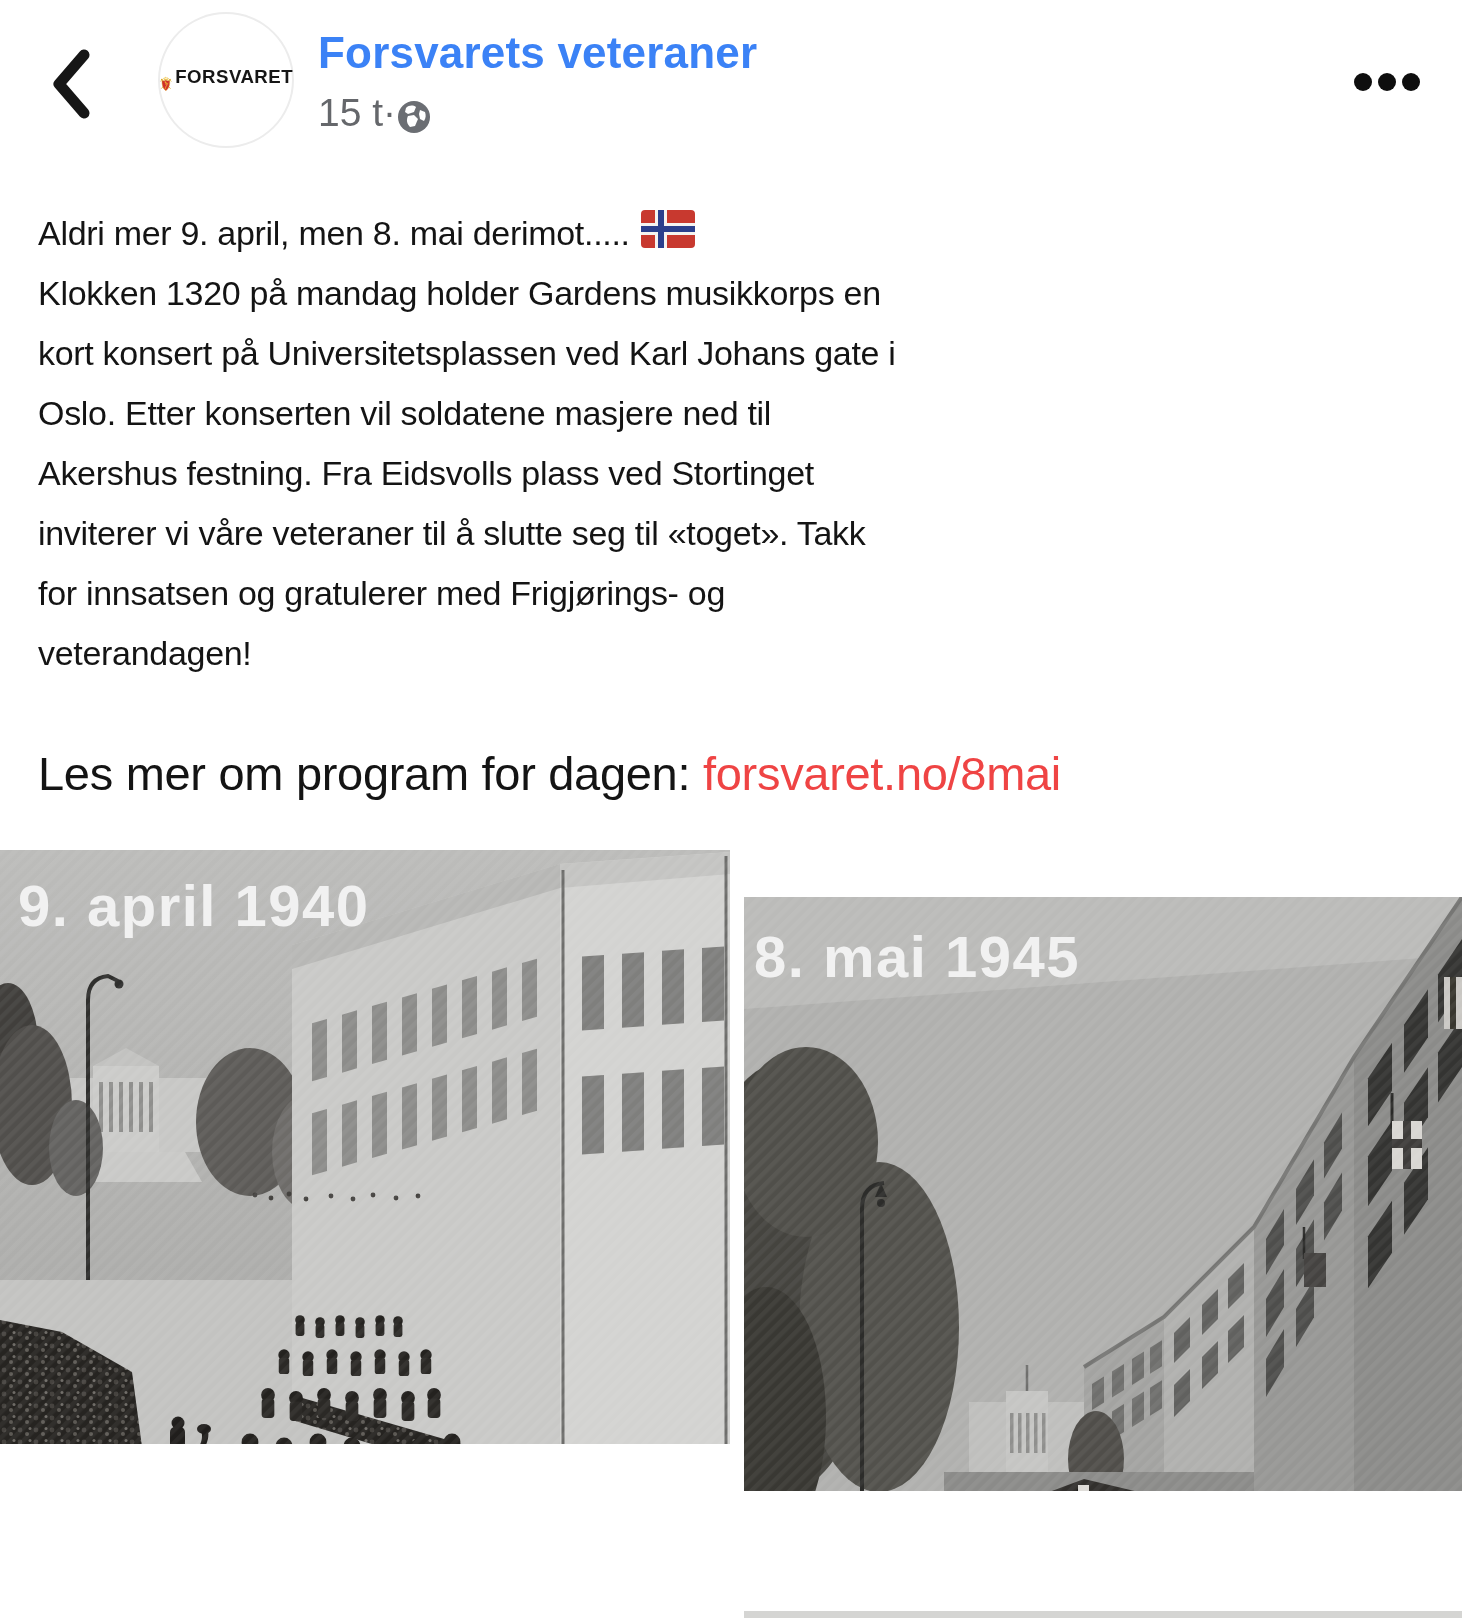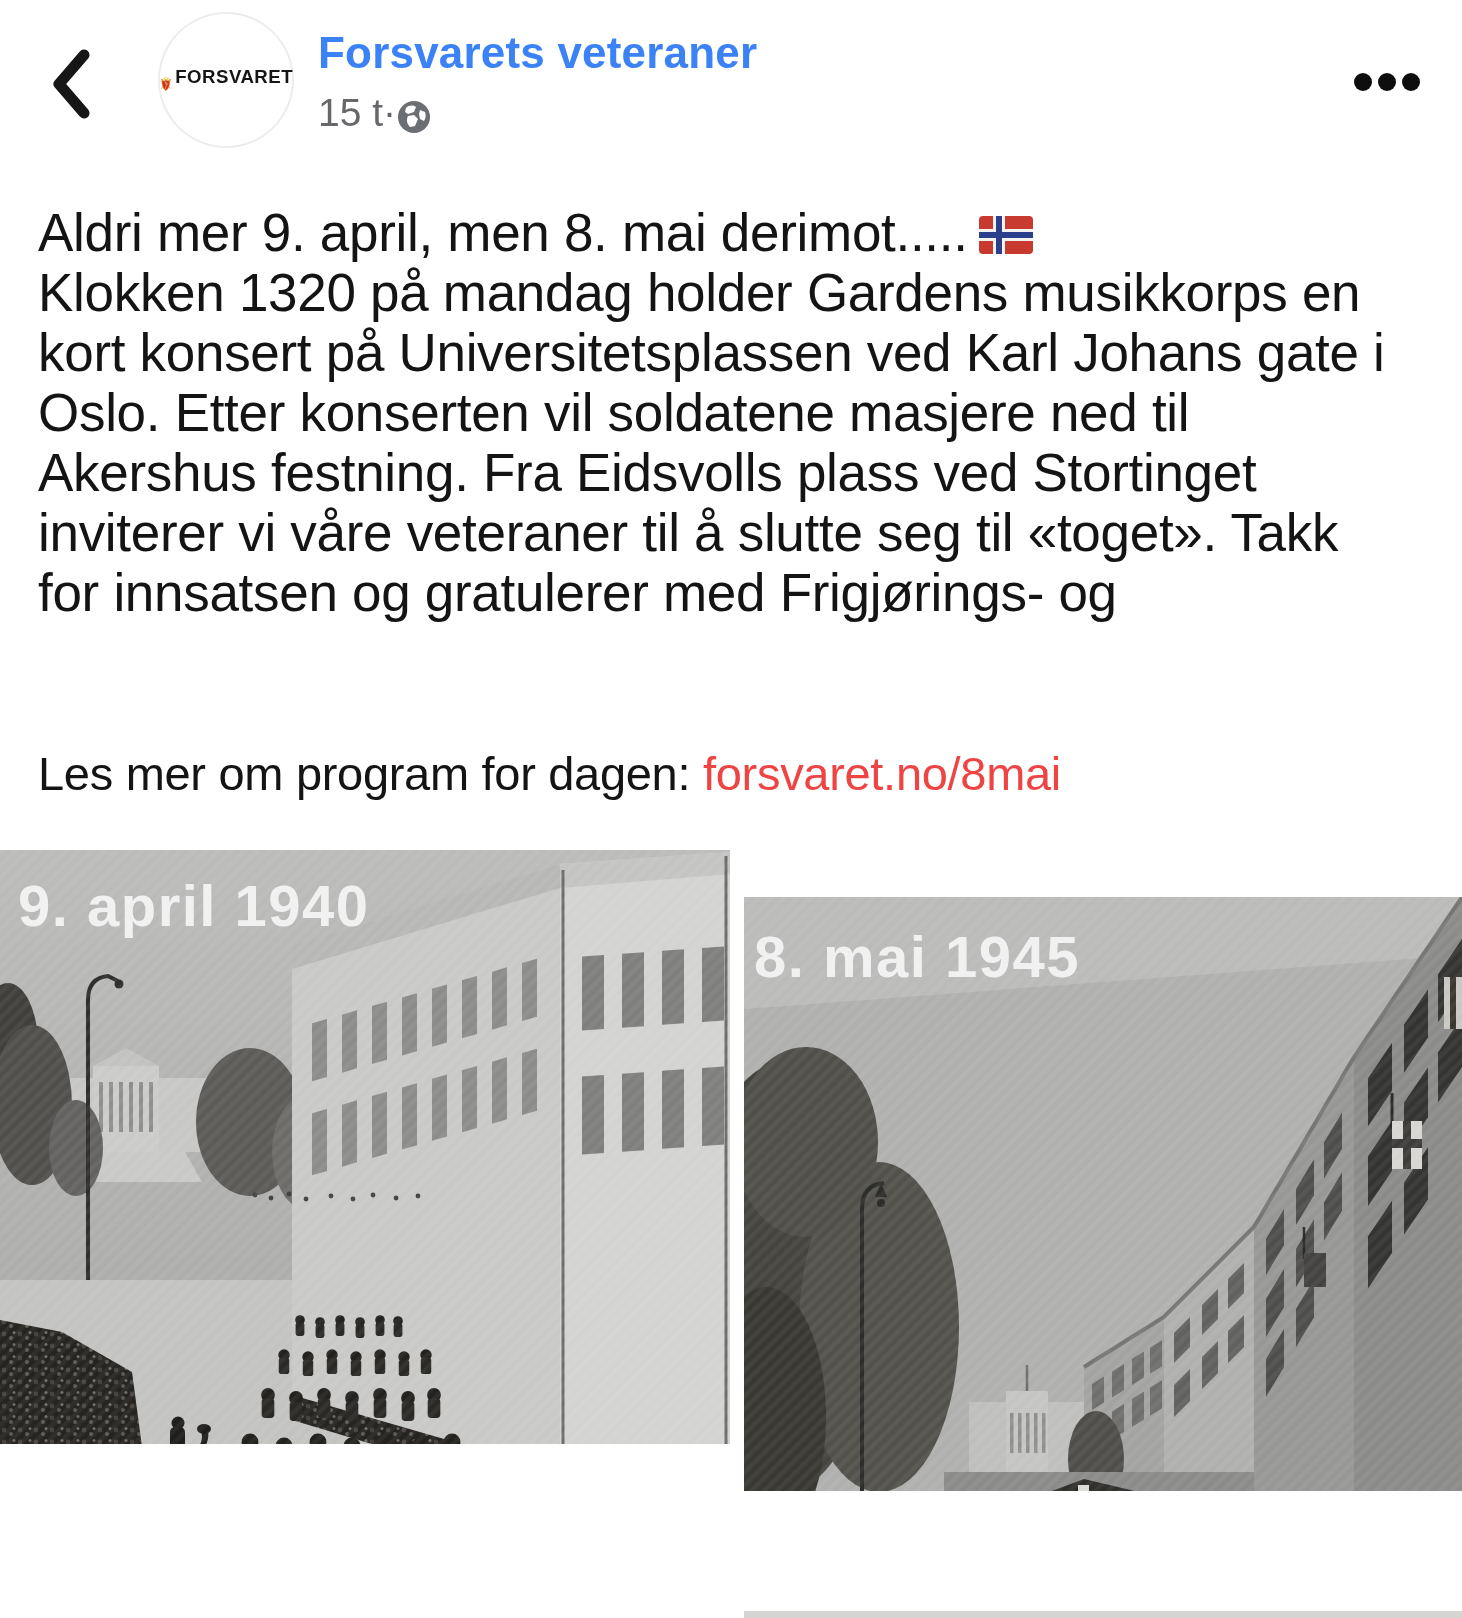--- a/index.html
+++ b/index.html
@@ -14,21 +14,21 @@
   .avatar svg{margin-top:8px;}
   .avatar-label{font-size:19px;font-weight:700;letter-spacing:.5px;color:#161616;margin-top:-6px;
                 transform:scale(.98,.94);}
   .head-col{position:absolute;left:318px;top:28px;}
   .page-title{font-size:44px;font-weight:700;color:#3b82f6;letter-spacing:.2px;cursor:pointer;}
   .meta{margin-top:13px;display:flex;align-items:flex-end;font-size:39px;color:#65676b;}
   .dots{position:absolute;right:42px;top:73px;display:flex;gap:6px;cursor:pointer;}
   .dots i{width:18px;height:18px;border-radius:50%;background:#0e0e0e;}
 
   
-  .post-text{position:absolute;left:38px;top:203px;font-size:53px;line-height:60px;
+  .post-text{position:absolute;left:38px;top:203px;font-size:34px;line-height:60px;
              color:#141414;letter-spacing:-.3px;}
   .post-text .line{white-space:nowrap;height:60px;}
   .flag{display:inline-block;vertical-align:-5px;margin-left:10px;}
   .link-line{position:absolute;left:38px;top:744px;font-size:47px;line-height:60px;
              color:#141414;white-space:nowrap;letter-spacing:-.3px;}
   .link-line a{text-decoration:none;cursor:pointer;}
 
   
   figure{margin:0;position:absolute;top:850px;height:594px;overflow:hidden;cursor:pointer;background:#b3b3b1;}
   .fig-left{left:0;width:730px;}
@@ -110,20 +110,21 @@
         <rect x="1" y="15" width="54" height="12" fill="#f5f3f0"></rect>
         <rect x="18" y="2" width="6" height="38" fill="#2b3f8c"></rect>
         <rect x="1" y="18" width="54" height="6" fill="#2b3f8c"></rect>
       </svg></div>
     <div class="line">Klokken 1320 på mandag holder Gardens musikkorps en</div>
     <div class="line">kort konsert på Universitetsplassen ved Karl Johans gate i</div>
     <div class="line">Oslo. Etter konserten vil soldatene masjere ned til</div>
     <div class="line">Akershus festning. Fra Eidsvolls plass ved Stortinget</div>
     <div class="line">inviterer vi våre veteraner til å slutte seg til «toget». Takk</div>
     <div class="line">for innsatsen og gratulerer med Frigjørings- og</div>
+    <div class="line">veterandagen!</div>
   </div>
 
   <div class="link-line">
     <span>Les mer om program for dagen: </span><a style="color:#ef4444">forsvaret.no/8mai</a>
   </div>
 
   <figure class="fig-left">
     <svg width="730" height="746" viewBox="0 0 730 746" preserveAspectRatio="none">
       <defs>
         <linearGradient id="skyL" x1="0" y1="0" x2="0" y2="1">

